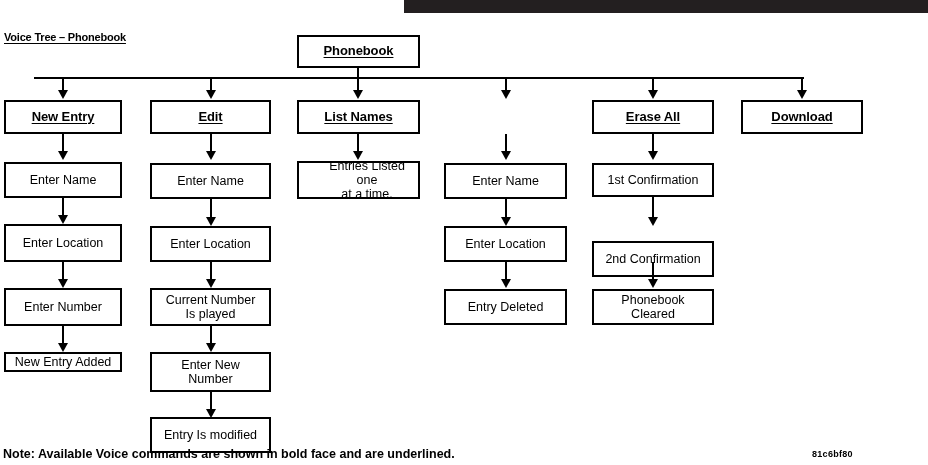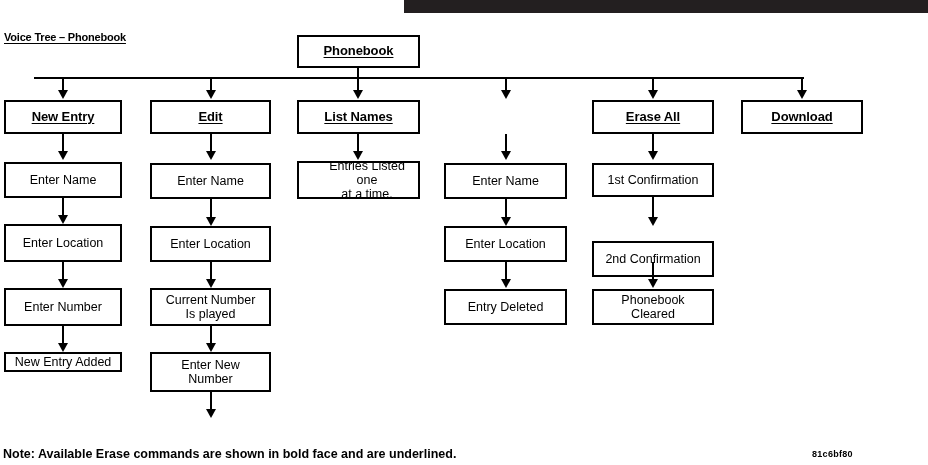--- a/index.html
+++ b/index.html
@@ -193,20 +193,23 @@
 
   <div class="vline" style="left:210px; top:326px; height:19px;"></div>
   <div class="arrow" style="left:206px; top:343px;"></div>
   <div class="node multiline" style="left:150px; top:352px; width:121px; height:40px;">
     <span class="lbl" style="white-space:pre-line;">Enter New
 Number</span>
   </div>
 
   <div class="vline" style="left:210px; top:392px; height:19px;"></div>
   <div class="arrow" style="left:206px; top:409px;"></div>
+  <div class="node" style="left:150px; top:417px; width:121px; height:36px;">
+    <span class="lbl">Entry Is modified</span>
+  </div>
 
   <div class="node cmd" style="left:297px; top:100px; width:123px; height:34px;">
     <span class="lbl">List Names</span>
   </div>
 
   <div class="vline" style="left:357px; top:134px; height:19px;"></div>
   <div class="arrow" style="left:353px; top:151px;"></div>
   <div class="node multiline" style="left:297px; top:161px; width:123px; height:38px;padding-left:20px;">
     <span class="lbl" style="white-space:pre-line;">Entries Listed one
 at a time.</span>
@@ -251,16 +254,16 @@
   <div class="arrow" style="left:648px; top:279px;"></div>
   <div class="node multiline" style="left:592px; top:289px; width:122px; height:36px;">
     <span class="lbl" style="white-space:pre-line;">Phonebook
 Cleared</span>
   </div>
 
   <div class="node cmd" style="left:741px; top:100px; width:122px; height:34px;">
     <span class="lbl">Download</span>
   </div>
 
-  <div id="footer-note">Note: Available Erase commands are shown in bold face and are underlined.</div>
+  <div id="footer-note">Note: Available Voice commands are shown in bold face and are underlined.</div>
   <div id="doc-code">81c6bf80</div>
 
 </div>
 
 </body></html>

